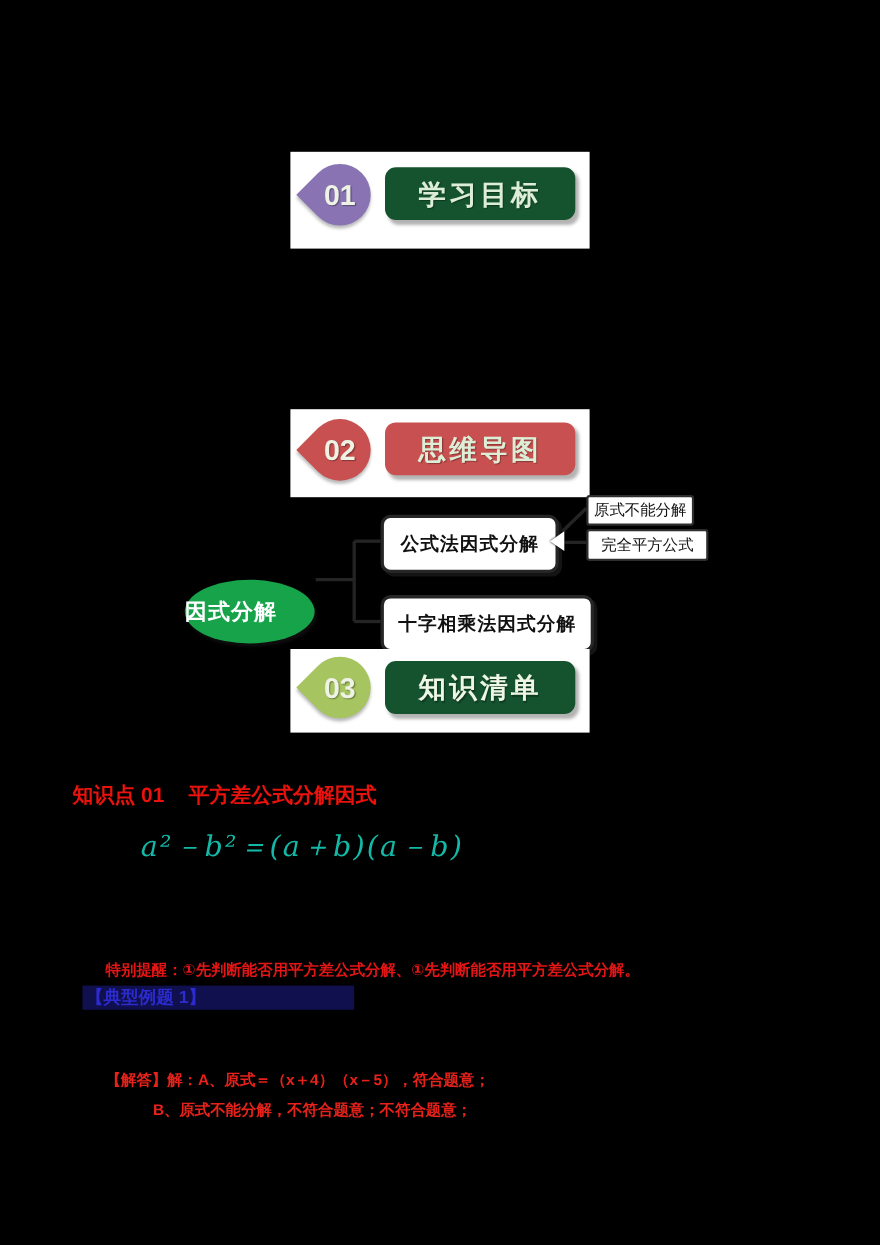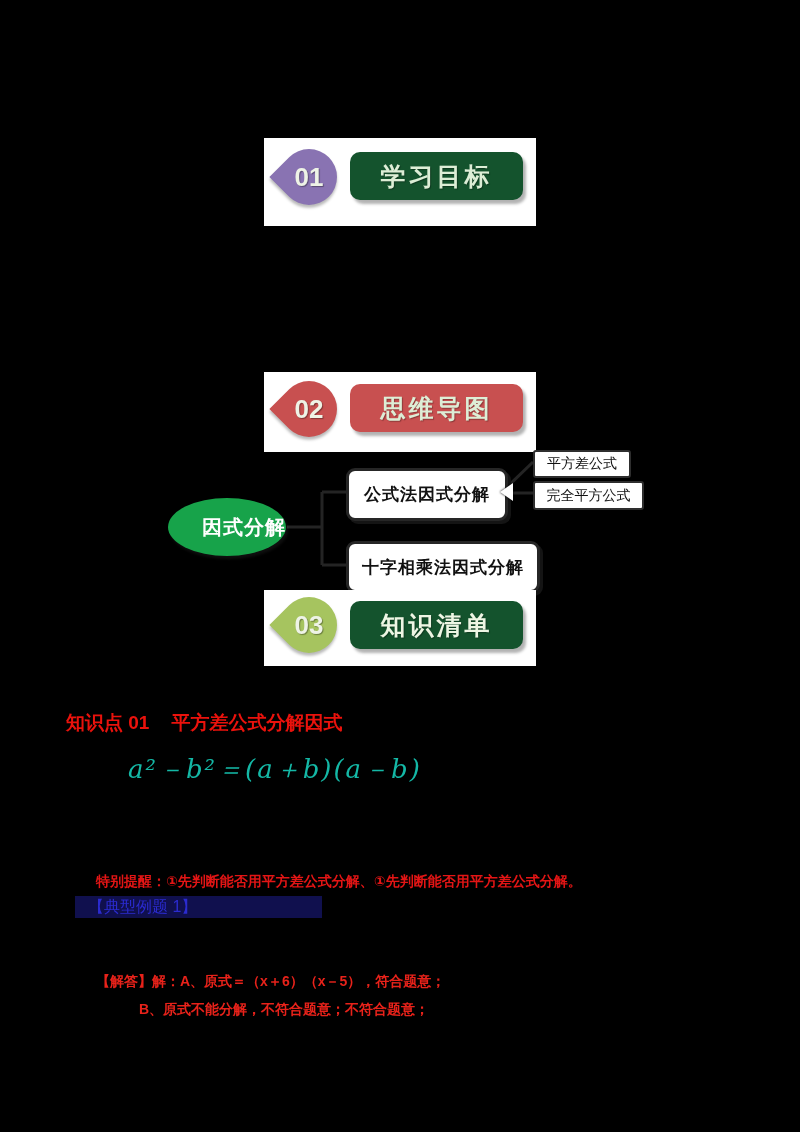--- a/index.html
+++ b/index.html
@@ -22,22 +22,22 @@
   .badge3{left:281px;top:597px;}
   
   .banner{width:173px;height:48px;border-radius:10px;display:flex;align-items:center;
           justify-content:center;box-shadow:3px 4px 3px rgba(0,0,0,0.30);}
   .banner span{font-weight:bold;font-size:25px;letter-spacing:3px;
                text-shadow:1px 1px 1px rgba(0,0,0,0.30);}
   .banner1{left:350px;top:152px;}
   .banner2{left:350px;top:384px;}
   .banner3{left:350px;top:601px;}
   
-  .mm-root{left:168px;top:498px;width:118px;height:58px;border-radius:50%;
-           display:flex;align-items:center;justify-content:flex-end;
+  .mm-root{left:168px;top:527px;width:118px;height:58px;border-radius:50%;
+           display:flex;align-items:center;justify-content:flex-start;
            box-shadow:2px 3px 3px rgba(255,255,255,0.06);}
   .mm-root span{color:#fff;font-weight:bold;font-size:20px;letter-spacing:1px;}
   .mm-box{background:#fff;border:3px solid #262626;border-radius:9px;
           display:flex;align-items:center;justify-content:center;
           box-shadow:3px 3px 0 #141414;}
   .mm-box span{color:#111;font-weight:bold;font-size:17px;letter-spacing:1px;}
   .mm-box1{left:346px;top:468px;width:156px;height:47px;}
   .mm-box2{left:346px;top:541px;width:188px;height:46px;}
   .mm-leaf{background:#fff;border:2px solid #2e2e2e;border-radius:3px;
            display:flex;align-items:center;justify-content:center;}
@@ -47,21 +47,21 @@
   .chevron{left:500px;top:483px;width:0;height:0;
            border-top:9px solid transparent;border-bottom:9px solid transparent;
            border-right:13px solid #ffffff;filter:drop-shadow(0 0 1px #000);}
   
   .kp{left:66px;top:677px;font-weight:bold;font-size:19px;white-space:nowrap;margin-top:33px;}
   .kp .kp-title{margin-left:22px;}
   .formula{left:128px;top:752px;font-family:"DejaVu Serif","Liberation Serif",serif;
            font-style:italic;font-size:26px;letter-spacing:2px;white-space:nowrap;}
   .note{left:96px;top:873px;font-weight:bold;font-size:14px;white-space:nowrap;}
   .ex-strip{left:75px;top:896px;width:247px;height:22px;display:flex;align-items:center;}
-  .ex-strip span{font-weight:normal;font-size:16px;padding-left:13px;white-space:nowrap;}
+  .ex-strip span{font-weight:bold;font-size:16px;padding-left:3px;white-space:nowrap;}
   .sol1{left:96px;top:973px;font-weight:bold;font-size:14px;white-space:nowrap;}
   .sol2{left:96px;top:1001px;font-weight:bold;font-size:14px;white-space:nowrap;padding-left:43px;}
   svg.links{left:160px;top:440px;pointer-events:none;}
 </style>
 </head>
 <body style="background: rgb(0, 0, 0);">
 
 <div>
 
   <div class="abs card card1"></div>
@@ -92,21 +92,21 @@
   <div class="abs mm-root" style="background-color: rgb(23, 163, 74);">
     <span>因式分解</span>
   </div>
   <div class="abs mm-box mm-box1">
     <span>公式法因式分解</span>
   </div>
   <div class="abs mm-box mm-box2">
     <span>十字相乘法因式分解</span>
   </div>
   <div class="abs mm-leaf mm-leaf1">
-    <span>平方差公式</span>
+    <span>原式不能分解</span>
   </div>
   <div class="abs mm-leaf mm-leaf2">
     <span>完全平方公式</span>
   </div>
   <div class="abs chevron"></div>
 
   <div class="abs card card3"></div>
   <div class="abs badge badge3" style="background-color: rgb(166, 196, 95);">
     <span>03</span>
   </div>
@@ -119,16 +119,16 @@
   </div>
 
   <div class="abs formula" style="color: #14b8a6;">a²－b²＝(a＋b)(a－b)</div>
 
   <div class="abs note" style="color: rgb(227, 21, 21);">特别提醒：①先判断能否用平方差公式分解、①先判断能否用平方差公式分解。</div>
 
   <div class="abs ex-strip" style="background-color: rgb(16, 16, 78);">
     <span style="color: rgb(43, 43, 208);">【典型例题 1】</span>
   </div>
 
-  <div class="abs sol1" style="color: rgb(232, 34, 26);">【解答】解：A、原式＝（x＋6）（x－5），符合题意；</div>
+  <div class="abs sol1" style="color: rgb(232, 34, 26);">【解答】解：A、原式＝（x＋4）（x－5），符合题意；</div>
   <div class="abs sol2" style="color: rgb(232, 34, 26);">B、原式不能分解，不符合题意；不符合题意；</div>
 
 </div>
 
 </body></html>

